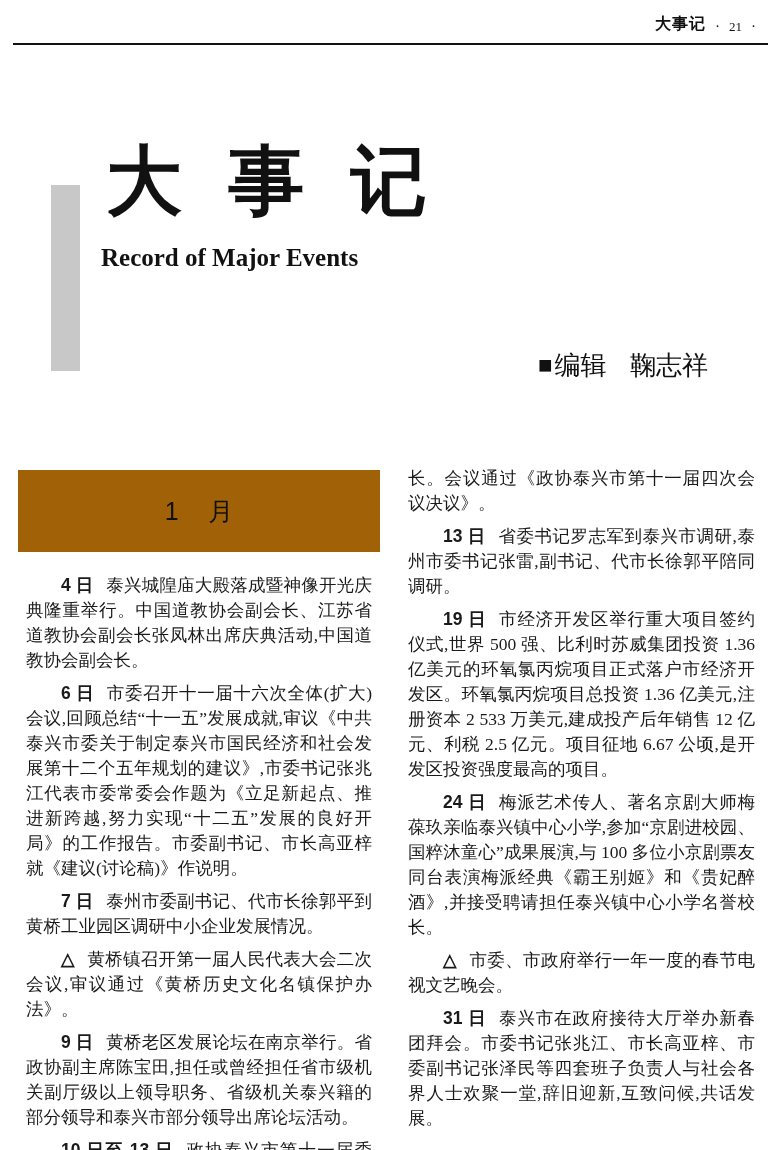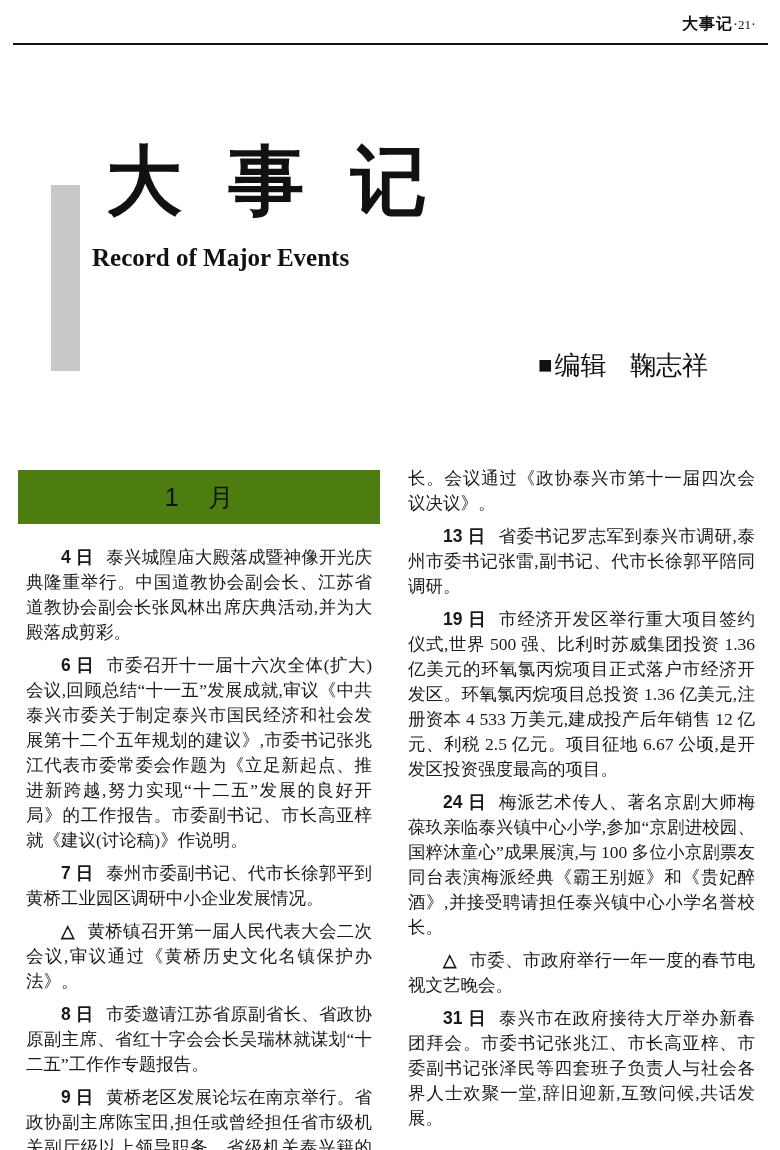--- a/index.html
+++ b/index.html
@@ -12,21 +12,22 @@
     font-family: "Liberation Serif", serif;
     color: #1a1a1a;
   }
 
   
   .running-head {
     position: absolute;
     top: 14px;
     right: 24px;
     display: flex;
-    align-items: center;
+    align-items: flex-end;
+    gap: 9px;
     font-size: 16px;
     color: #111;
   }
   .running-head .rh-section {
     font-family: "Liberation Sans", sans-serif;
     font-weight: 700;
     letter-spacing: 1px;
   }
   .running-head .rh-dot { font-size: 15px; }
   .running-head .rh-page { font-family: "Liberation Serif", serif; font-size: 13px; }
@@ -57,21 +58,21 @@
     font-size: 76px;
     font-weight: 700;
     letter-spacing: 0.18em;
     color: #111;
     font-family: "Liberation Serif", serif;
     white-space: nowrap;
     line-height: 1.1;
   }
   .title-en {
     position: absolute;
-    left: 92px;
+    left: 101px;
     top: 244px;
     font-size: 25px;
     font-weight: 700;
     font-family: "Liberation Serif", serif;
     color: #111;
   }
   .editor-line {
     position: absolute;
     top: 348px;
     right: 72px;
@@ -89,22 +90,22 @@
     position: absolute;
     font-size: 17.5px;
     line-height: 25px;
     text-align: justify;
     word-break: break-all;
   }
   .col-left  { left: 18px;  top: 470px; width: 362px; }
   .col-right { left: 400px; top: 458px; width: 363px; }
 
   .month-box {
-    height: 54px;
-    background: #4d7c0f;
+    height: 82px;
+    background: #a16207;
     display: flex;
     align-items: center;
     justify-content: center;
     font-family: "Liberation Sans", sans-serif;
     font-size: 25px;
     color: #111;
     letter-spacing: 0.45em;
     text-indent: 0.45em; 
   }
   .month-box.first { margin-bottom: 21px; }
@@ -135,32 +136,31 @@
   <div class="title-en">Record of Major Events</div>
   <div class="editor-line">
     <span class="ed-marker">■</span>
     <span class="ed-label">编辑</span>
     <span class="ed-name">鞠志祥</span>
   </div>
 
   <div class="col col-left">
     <div class="month-box first">1 月</div>
 
-    <p class="para"><span class="plabel">4 日</span><span class="ptext">泰兴城隍庙大殿落成暨神像开光庆典隆重举行。中国道教协会副会长、江苏省道教协会副会长张凤林出席庆典活动,并为大殿落成剪彩。</span></p>
+    <p class="para"><span class="plabel">4 日</span><span class="ptext">泰兴城隍庙大殿落成暨神像开光庆典隆重举行。中国道教协会副会长、江苏省道教协会副会长张凤林出席庆典活动,中国道教协会副会长。</span></p>
     <p class="para"><span class="plabel">6 日</span><span class="ptext">市委召开十一届十六次全体(扩大)会议,回顾总结“十一五”发展成就,审议《中共泰兴市委关于制定泰兴市国民经济和社会发展第十二个五年规划的建议》,市委书记张兆江代表市委常委会作题为《立足新起点、推进新跨越,努力实现“十二五”发展的良好开局》的工作报告。市委副书记、市长高亚梓就《建议(讨论稿)》作说明。</span></p>
     <p class="para"><span class="plabel">7 日</span><span class="ptext">泰州市委副书记、代市长徐郭平到黄桥工业园区调研中小企业发展情况。</span></p>
     <p class="para"><span class="plabel">△</span><span class="ptext">黄桥镇召开第一届人民代表大会二次会议,审议通过《黄桥历史文化名镇保护办法》。</span></p>
-    <p class="para"><span class="plabel">8 日</span><span class="ptext">市委邀请江苏省原副省长、省政协原副主席、省红十字会会长吴瑞林就谋划“十二五”工作作专题报告。</span></p>
     <p class="para"><span class="plabel">9 日</span><span class="ptext">黄桥老区发展论坛在南京举行。省政协副主席陈宝田,担任或曾经担任省市级机关副厅级以上领导职务、省级机关泰兴籍的部分领导和泰兴市部分领导出席论坛活动。</span></p>
     <p class="para"><span class="plabel">10 日至 13 日</span><span class="ptext">政协泰兴市第十一届委员会第四次会议在东进影剧院召开。开幕式由市政协副主席朱从云主持。大会应到委员 272 人,实到委员 258 人,符合政协章程。会议选举戴仁泉、高寿林为政协泰兴市十一届委员会副主席,王家龙为政协泰兴市十一届委员会秘书</span></p>
   </div>
 
   <div class="col col-right">
     <p class="para cont"><span class="ptext">长。会议通过《政协泰兴市第十一届四次会议决议》。</span></p>
     <p class="para"><span class="plabel">13 日</span><span class="ptext">省委书记罗志军到泰兴市调研,泰州市委书记张雷,副书记、代市长徐郭平陪同调研。</span></p>
-    <p class="para"><span class="plabel">19 日</span><span class="ptext">市经济开发区举行重大项目签约仪式,世界 500 强、比利时苏威集团投资 1.36 亿美元的环氧氯丙烷项目正式落户市经济开发区。环氧氯丙烷项目总投资 1.36 亿美元,注册资本 4 533 万美元,建成投产后年销售 12 亿元、利税 2.5 亿元。项目征地 6.67 公顷,是开发区投资强度最高的项目。</span></p>
+    <p class="para"><span class="plabel">19 日</span><span class="ptext">市经济开发区举行重大项目签约仪式,世界 500 强、比利时苏威集团投资 1.36 亿美元的环氧氯丙烷项目正式落户市经济开发区。环氧氯丙烷项目总投资 1.36 亿美元,注册资本 2 533 万美元,建成投产后年销售 12 亿元、利税 2.5 亿元。项目征地 6.67 公顷,是开发区投资强度最高的项目。</span></p>
     <p class="para"><span class="plabel">24 日</span><span class="ptext">梅派艺术传人、著名京剧大师梅葆玖亲临泰兴镇中心小学,参加“京剧进校园、国粹沐童心”成果展演,与 100 多位小京剧票友同台表演梅派经典《霸王别姬》和《贵妃醉酒》,并接受聘请担任泰兴镇中心小学名誉校长。</span></p>
     <p class="para"><span class="plabel">△</span><span class="ptext">市委、市政府举行一年一度的春节电视文艺晚会。</span></p>
     <p class="para"><span class="plabel">31 日</span><span class="ptext">泰兴市在政府接待大厅举办新春团拜会。市委书记张兆江、市长高亚梓、市委副书记张泽民等四套班子负责人与社会各界人士欢聚一堂,辞旧迎新,互致问候,共话发展。</span></p>
 
   </div>
 
 </div>
 
 </body></html>

